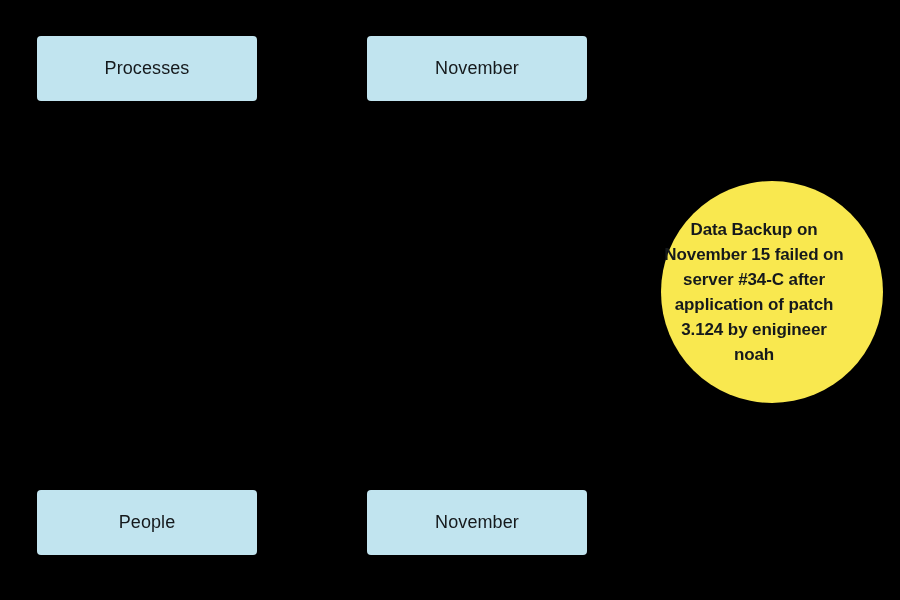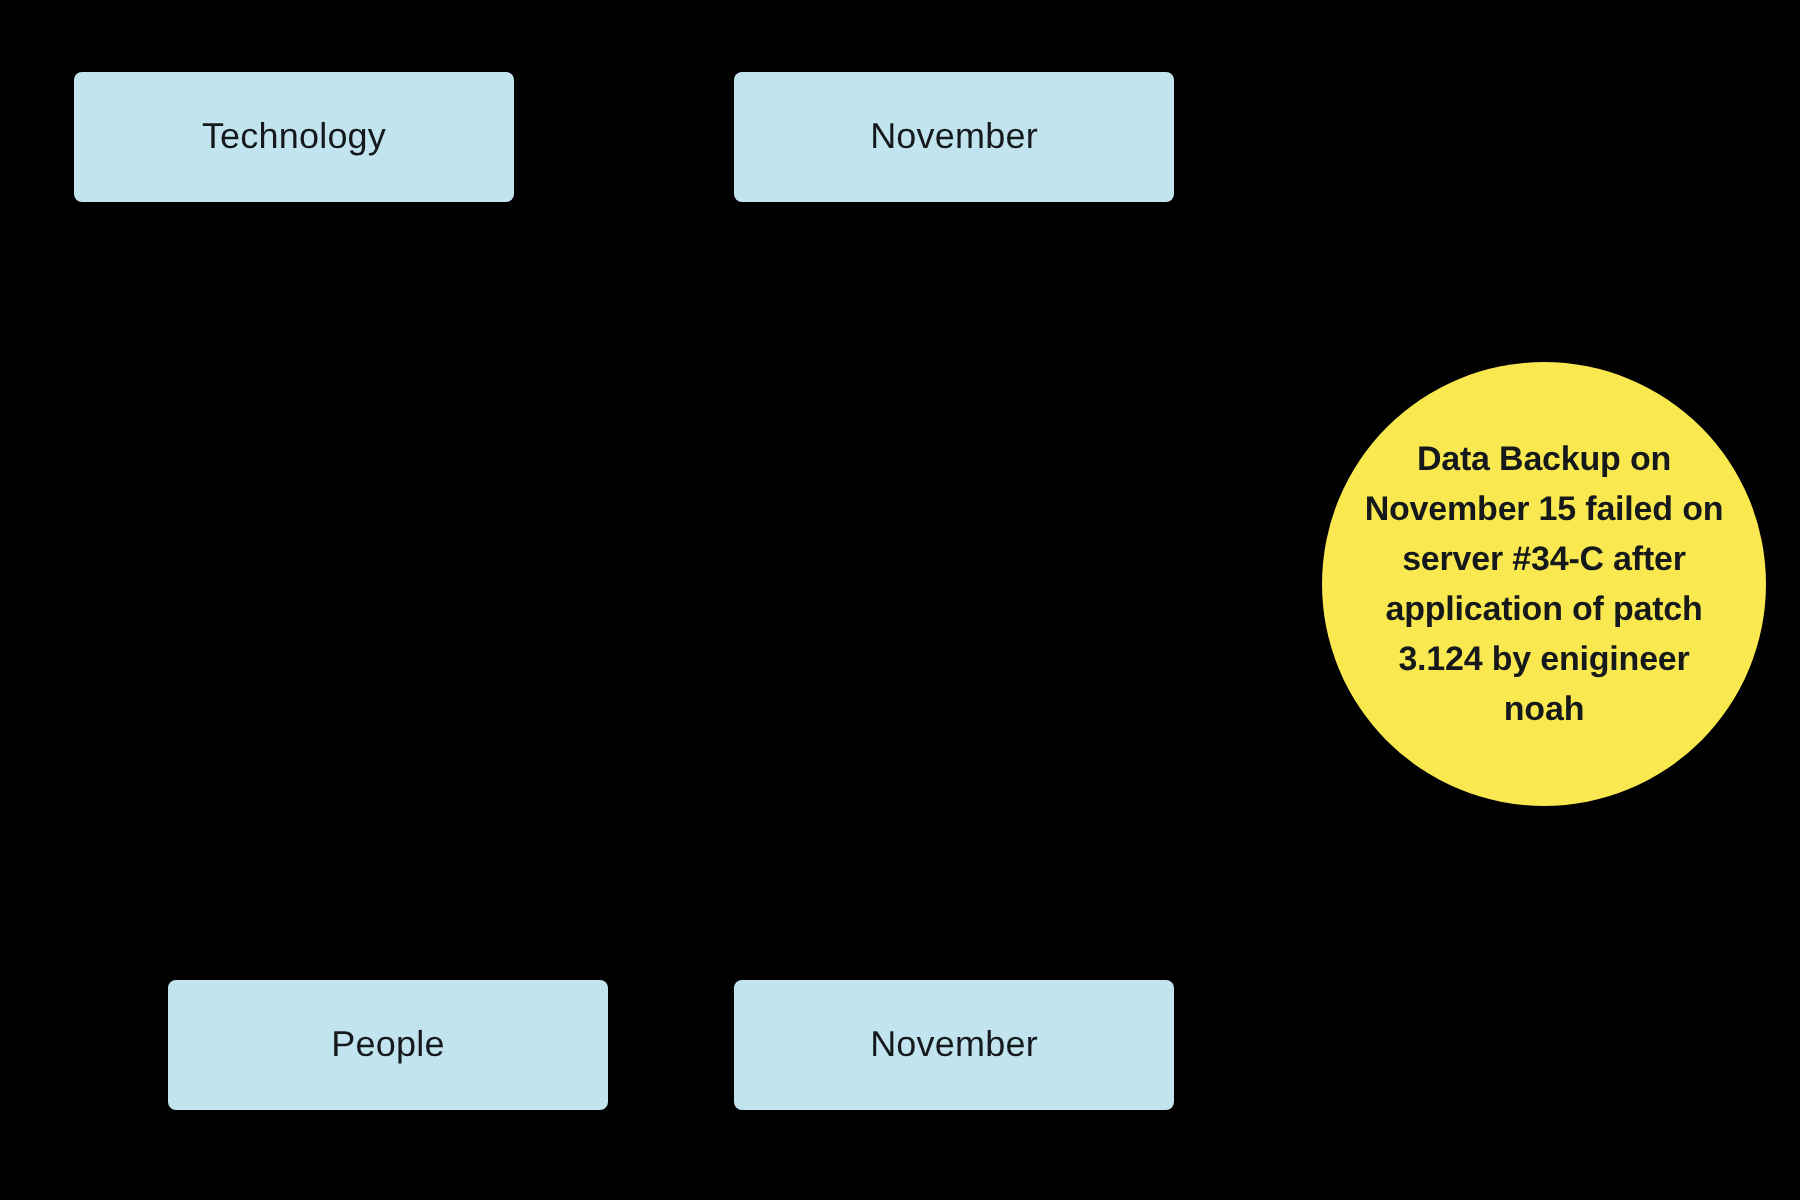--- a/index.html
+++ b/index.html
@@ -33,54 +33,53 @@
     font-size: 18px;
     font-weight: 500;
     color: #15191c;
     letter-spacing: 0.1px;
     text-align: center;
     line-height: 1.1;
     white-space: nowrap;
   }
   #box-technology { left: 37px;  top: 36px;  }
   #box-partners   { left: 367px; top: 36px;  }
-  #box-people     { left: 37px;  top: 490px; margin-left: 47px; }
+  #box-people     { left: 37px;  top: 490px; }
   #box-processes  { left: 367px; top: 490px; }
 
   .note-circle {
     position: absolute;
     left: 661px;
     top: 181px;
     width: 222px;
     height: 222px;
     background: #f9e84f;
     border-radius: 50%;
     display: flex;
     align-items: center;
-    justify-content: center;
     box-sizing: border-box;
   }
   .note-circle .note-text {
     font-family: "Liberation Sans", sans-serif;
     font-size: 17px;
     font-weight: 700;
     color: #15191c;
     line-height: 25px;
     text-align: center;
     width: 186px;
     letter-spacing: -0.1px;
   }
 </style>
 </head>
 <body>
 
 <div id="canvas">
 
   <div class="node-box" id="box-technology">
-    <span class="node-label">Technology</span>
+    <span class="node-label">Processes</span>
   </div>
 
   <div class="node-box" id="box-partners">
     <span class="node-label">November</span>
   </div>
 
   <div class="node-box" id="box-people">
     <span class="node-label">People</span>
   </div>
 

